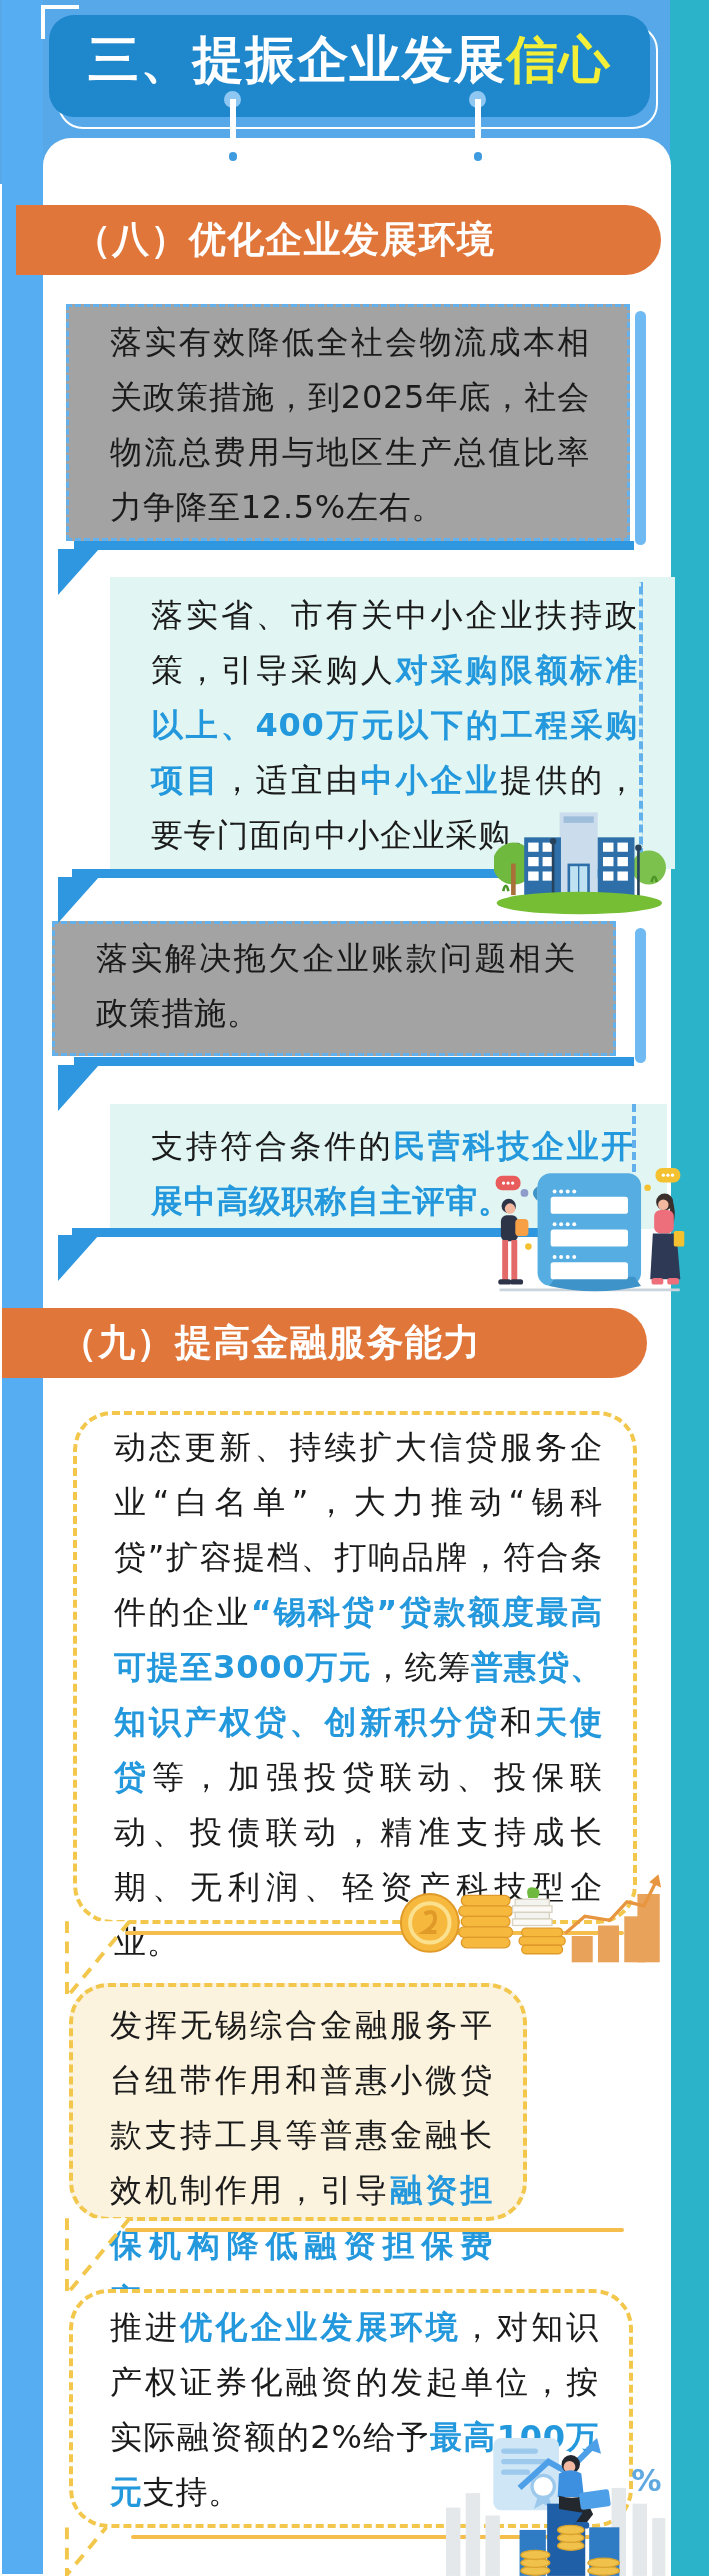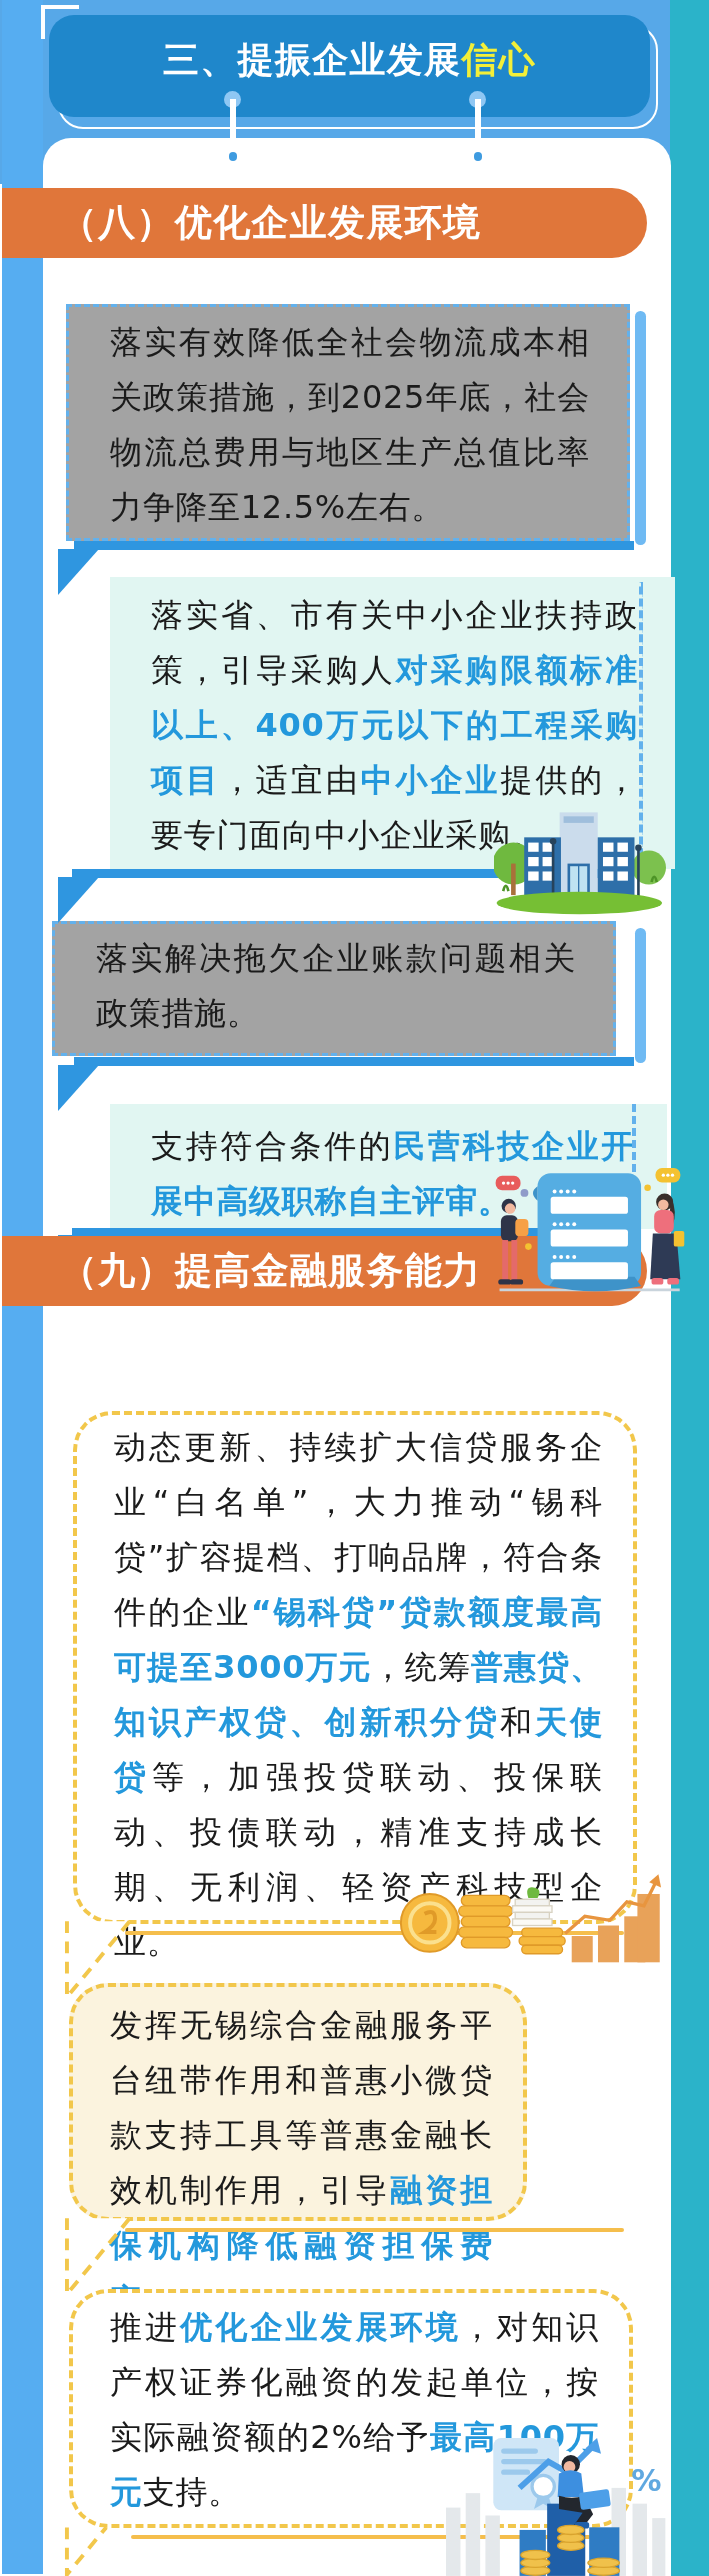--- a/index.html
+++ b/index.html
@@ -14,34 +14,34 @@
   .strip-right{position:absolute;left:670px;top:0;width:39px;height:2576px;background:#2BB3C9;z-index:0;}
   .strip-left{position:absolute;left:2px;top:0;width:41px;height:2574px;background:#56ADF1;z-index:0;}
   .top-blue{position:absolute;left:0;top:0;width:670px;height:184px;background:#57A8E8;z-index:0;}
   .card{position:absolute;left:43px;top:138px;width:628px;height:2438px;background:#ffffff;border-radius:28px 28px 0 0;z-index:1;}
   .corner-mark{position:absolute;left:41px;top:5.3px;width:34px;height:30px;border-left:4.6px solid #fff;border-top:4.6px solid #fff;z-index:5;}
 
   
   .banner-outline{position:absolute;left:58px;top:25px;width:596px;height:100px;border:2.6px solid #fff;border-radius:25px;z-index:2;}
   .banner{position:absolute;left:49px;top:14.5px;width:601px;height:102px;background:#1F87CB;border-radius:25px;z-index:3;
     display:flex;align-items:center;justify-content:center;padding-bottom:9.2px;box-sizing:border-box;}
-  .banner-title{font-size:36px;font-weight:bold;letter-spacing:1.3px;white-space:nowrap;}
+  .banner-title{font-size:51px;font-weight:bold;letter-spacing:1.3px;white-space:nowrap;}
 
   .pin{position:absolute;z-index:6;width:20px;height:85px;top:91px;}
   .pin-head{position:absolute;left:1.3px;top:0;width:17px;height:17px;border-radius:50%;background:#8FC7F3;}
   .pin-stem{position:absolute;left:7px;top:8px;width:6px;height:63px;background:#ffffff;}
   .pin-ring{position:absolute;left:0;top:55px;width:20px;height:20px;border-radius:50%;background:#ffffff;}
   .pin-dot{position:absolute;left:5.6px;top:61px;width:8.5px;height:8.5px;border-radius:50%;background:#3E9BE0;}
 
   
   .orange-banner{position:absolute;left:2px;width:645px;height:70px;background:#E0763A;border-radius:0 35px 35px 0;
     z-index:4;display:flex;align-items:center;padding-left:58px;box-sizing:border-box;}
   .orange-banner .h{color:#ffffff;font-size:37px;font-weight:bold;letter-spacing:1.3px;white-space:nowrap;}
-  .banner-sec8{top:188px;}
-  .banner-sec9{top:1236px;}
+  .banner-sec8{top:205px;margin-left:14px;}
+  .banner-sec9{top:1308px;}
 
   
   .tbox{position:absolute;box-sizing:border-box;z-index:2;font-size:32px;line-height:55px;letter-spacing:0.7px;
     text-align:justify;color:#1b1b1b;}
   .seg-k{color:#1b1b1b;}
   .seg-b{color:#2398DC;font-weight:bold;}
   .seg-w{color:#ffffff;}
   .seg-y{color:#F3EF39;}
 
   .blue-dashed{background:#a3a3a3;border:3.3px dashed #63B1EC;}

